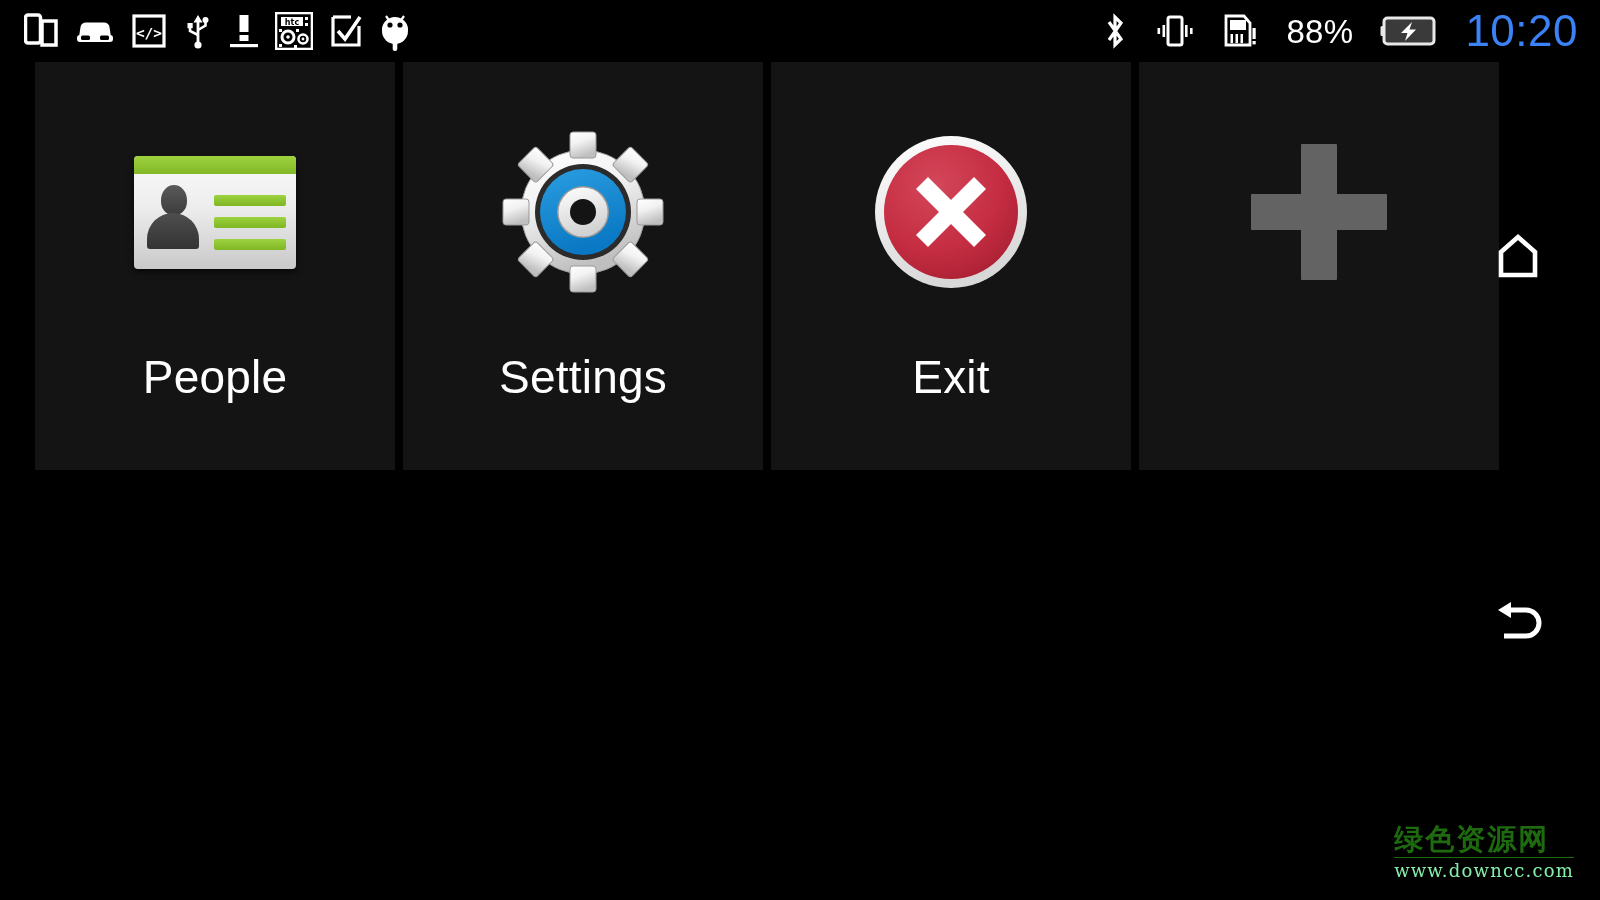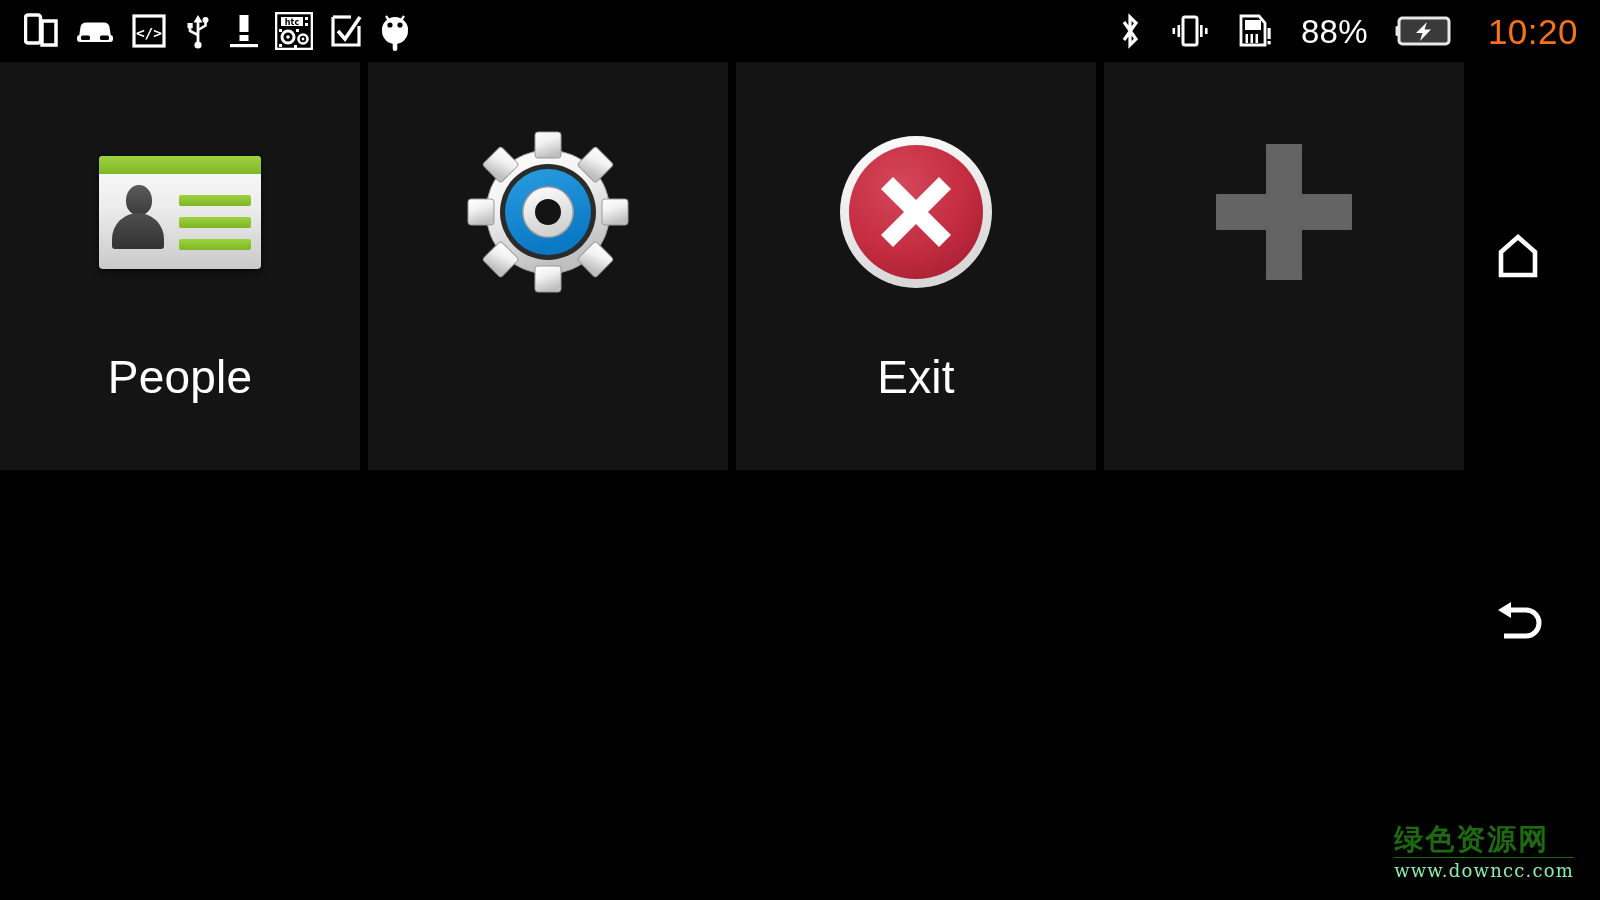--- a/index.html
+++ b/index.html
@@ -45,37 +45,37 @@
     line-height: 0;
   }
   .status-text {
     color: #ffffff;
     font-size: 33px;
     font-weight: 400;
     letter-spacing: 0.3px;
     line-height: 1;
   }
   .clock {
-    color: #f97316;
-    font-size: 35px;
+    color: #3b82f6;
+    font-size: 44px;
     font-weight: 400;
     letter-spacing: 0.5px;
     line-height: 1;
-    margin-left: 8px;
   }
 
   
   .tile-grid {
     position: absolute;
     left: 0;
     top: 62px;
     width: 1465px;
     height: 408px;
     display: flex;
     gap: 8px;
+    padding-left: 35px;
   }
   .tile {
     width: 360px;
     height: 408px;
     background: #141414;
     position: relative;
     display: flex;
     flex-direction: column;
     align-items: center;
   }
@@ -425,20 +425,21 @@
             </g>
             <circle cx="0" cy="0" r="48" fill="#2b2b2b"></circle>
             <circle cx="0" cy="0" r="43" fill="url(#blueGrad)"></circle>
             <circle cx="0" cy="0" r="26" fill="#9a9a9a"></circle>
             <circle cx="0" cy="0" r="24.5" fill="url(#ringGrad)"></circle>
             <circle cx="0" cy="0" r="13" fill="#141414"></circle>
           </g>
         </svg>
       </div>
     </div>
+    <div class="tile-label">Settings</div>
   </div>
 
   <div class="tile">
     <div class="tile-icon-wrap">
       <div class="exit-wrap">
         <svg width="160" height="160" viewBox="0 0 160 160">
           <defs>
             <radialGradient id="redGrad" cx="0.38" cy="0.3" r="0.8">
               <stop offset="0%" stop-color="#d4475a"></stop>
               <stop offset="60%" stop-color="#c52d42"></stop>

